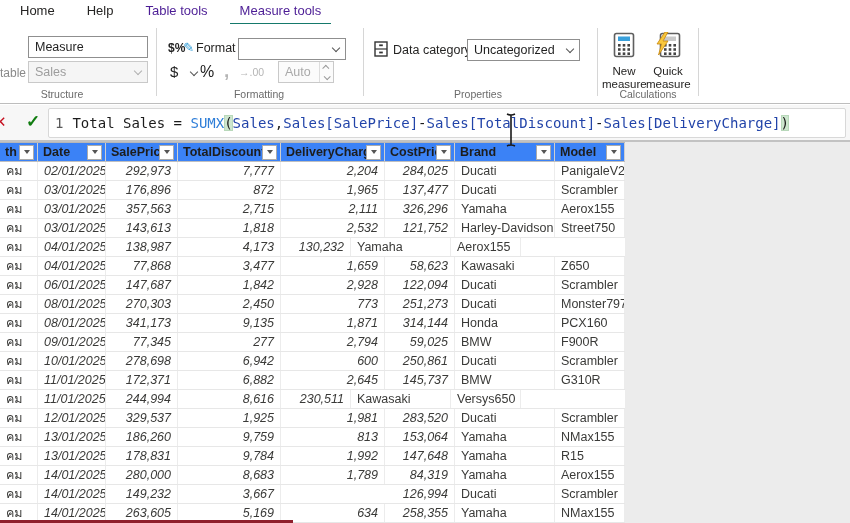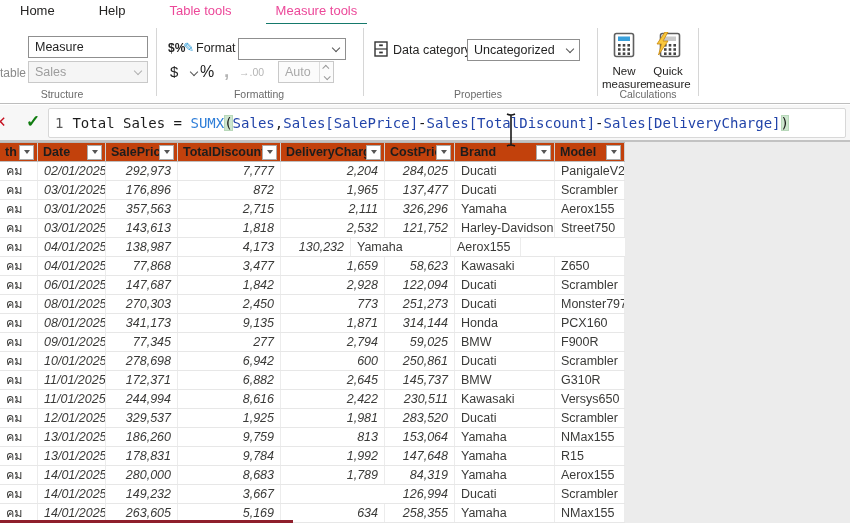--- a/index.html
+++ b/index.html
@@ -1,22 +1,22 @@
 <!DOCTYPE html>
 <html><head>
 <meta charset="utf-8">
 <style>
   * { margin:0; padding:0; box-sizing:border-box; }
   html,body { width:850px; height:523px; overflow:hidden; }
   body { position:relative; background:#fff; font-family:"Liberation Sans", sans-serif; color:#252423; }
 
   
-  .tabs-row { position:absolute; top:0; left:0; width:850px; height:24px; background:#fff; display:flex; align-items:flex-start; padding-left:10px;gap:12px; }
+  .tabs-row { position:absolute; top:0; left:0; width:850px; height:24px; background:#fff; display:flex; align-items:flex-start; padding-left:10px; }
   .tab { font-size:13px; padding:3px 10px 5px 10px; margin-right:12px; color:#252423; cursor:default; white-space:nowrap; }
-  .tab.accent { color:#ec4899; }
+  .tab.accent { color:#4c1d95; }
   .tab.active { border-bottom:3px solid #15796B; font-weight:400; }
 
   
   .ribbon { position:absolute; top:24px; left:0; width:850px; height:80px; background:#fff; border-bottom:1px solid #bdbdbd; }
   .rib-divider { position:absolute; top:4px; height:68px; width:1px; background:#d6d6d6; }
   .section-label { position:absolute; bottom:3px; font-size:10.5px; color:#6b6b6b; transform:translateX(-50%); white-space:nowrap; }
 
   .cut-label { position:absolute; left:0; top:42px; font-size:12px; color:#8a8a8a; }
 
   .textbox { position:absolute; background:#fff; border:1px solid #8f8f8f; font-size:12.5px; padding:2px 6px; height:22px; font-family:"Liberation Sans",sans-serif; color:#1f1f1f; }
@@ -51,21 +51,21 @@
   .seg-plain { color:#1b1b1b; }
   .seg-function { color:#2F7ED8; }
   .seg-reference { color:#2244A9; }
   .seg-bracket { color:#1b1b1b; background:#CDE6CE; box-shadow:0 0 0 1px #b8d8ba inset; }
 
   .ibeam { position:absolute; left:505px; top:112px; width:12px; height:36px; z-index:30; }
 
   
   .table-area { position:absolute; top:142px; left:0; width:850px; height:381px; background:#ECECEC; }
   .grid { position:absolute; left:0; top:0; width:625px; background:#fff; }
-  .thead { display:flex; height:20px; background:#c2410c; border-top:1px solid #b7b7b7; border-bottom:1px solid #bfbfbf; }
+  .thead { display:flex; height:20px; background:#3b82f6; border-top:1px solid #b7b7b7; border-bottom:1px solid #bfbfbf; }
   .th { display:flex; align-items:center; font-size:12.5px; font-weight:bold; color:#1d1d1d; border-right:1px solid #cfcfcf; padding:0 3px 0 5px; overflow:hidden; }
   .th-label { flex:1; white-space:nowrap; overflow:hidden; }
   .filter-btn { flex:none; width:15px; height:15px; background:#fff; border:1px solid #ababab; display:flex; align-items:center; justify-content:center; padding:0; cursor:default; }
   .filter-tri { width:0; height:0; border-left:3.5px solid transparent; border-right:3.5px solid transparent; border-top:4.5px solid #555; }
   .tr { display:flex; height:19px; border-bottom:1px solid #e7e7e7; background:#fff; }
   .td { font-size:12.5px; color:#3a3a38; border-right:1px solid #ececec; line-height:18px; white-space:nowrap; overflow:hidden; padding:0 6px; }
   .td.italic { font-style:italic; }
   .td.right { text-align:right; }
 
   .progress-bar { position:absolute; left:0; bottom:0; width:293px; height:3px; background:#8F1F2C; z-index:40; }
@@ -350,21 +350,20 @@
           <div class="td italic right" style="width: 104px;">2,645</div>
           <div class="td italic right" style="width: 70px;">145,737</div>
           <div class="td" style="width: 100px;">BMW</div>
           <div class="td" style="width: 70px;">G310R</div>
         </div>
         <div class="tr">
           <div class="td" style="width: 38px;">คม</div>
           <div class="td italic right" style="width: 68px;">11/01/2025</div>
           <div class="td italic right" style="width: 72px;">244,994</div>
           <div class="td italic right" style="width: 103px;">8,616</div>
-          <div class="td italic right" style="width: 104px;">2,422</div>
           <div class="td italic right" style="width: 70px;">230,511</div>
           <div class="td" style="width: 100px;">Kawasaki</div>
           <div class="td" style="width: 70px;">Versys650</div>
         </div>
         <div class="tr">
           <div class="td" style="width: 38px;">คม</div>
           <div class="td italic right" style="width: 68px;">12/01/2025</div>
           <div class="td italic right" style="width: 72px;">329,537</div>
           <div class="td italic right" style="width: 103px;">1,925</div>
           <div class="td italic right" style="width: 104px;">1,981</div>

